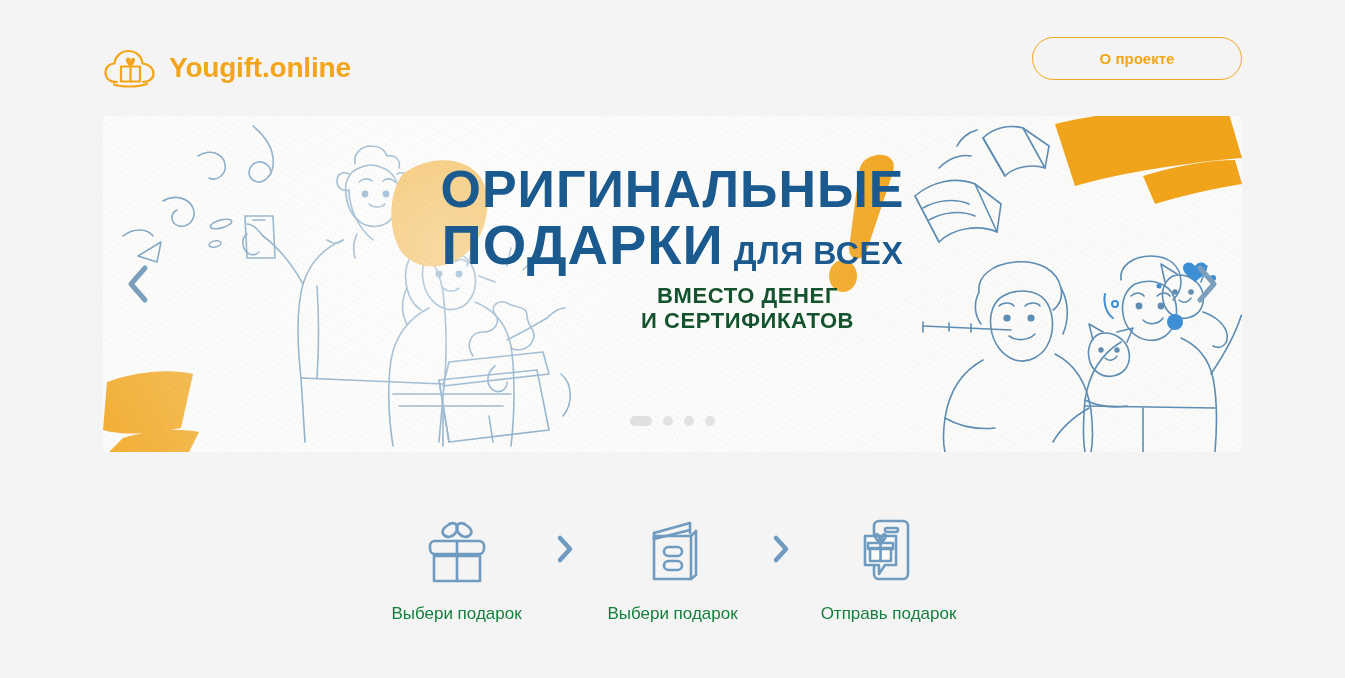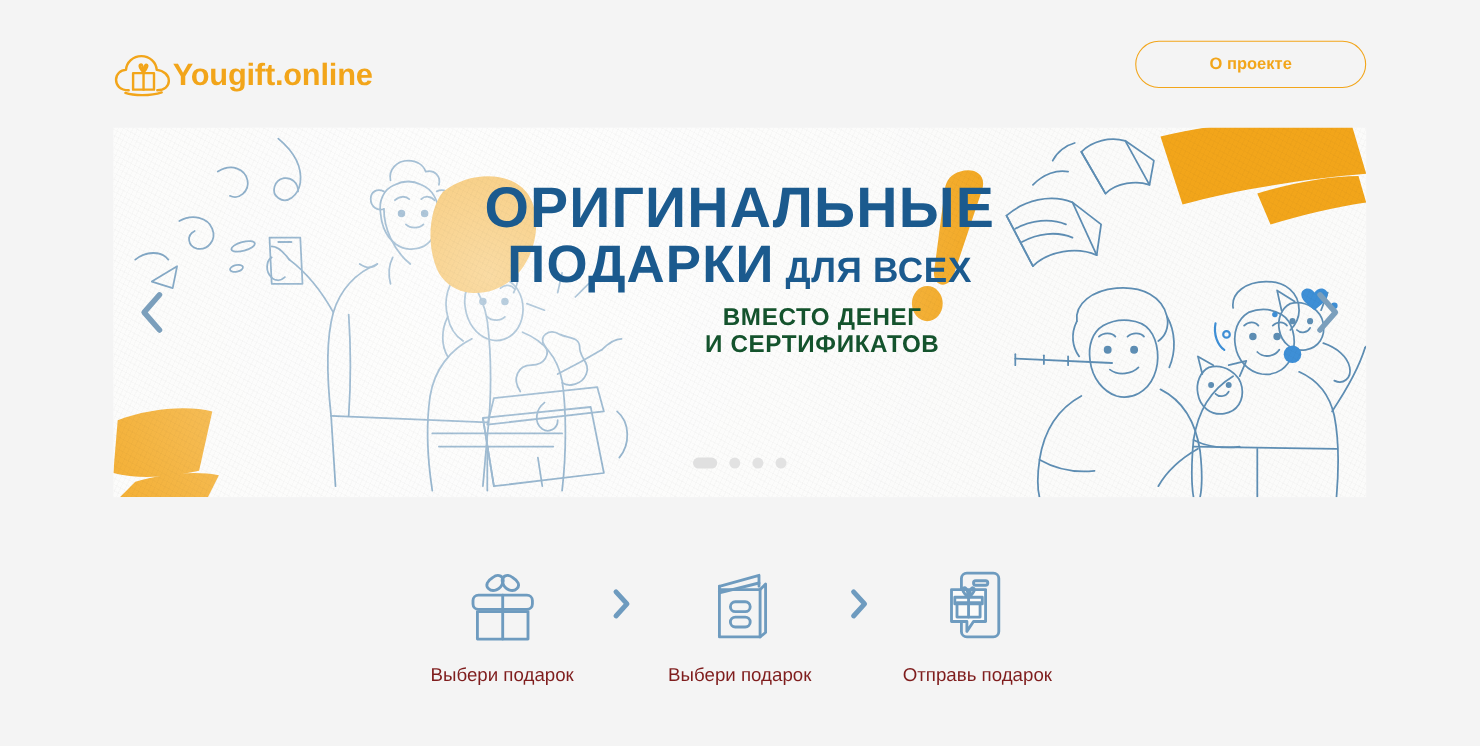--- a/index.html
+++ b/index.html
@@ -24,20 +24,21 @@
     display: flex;
     align-items: center;
     padding: 0 103px;
     position: relative;
     background: #f4f4f4;
   }
 
   .brand {
     display: flex;
     align-items: center;
+    gap: 12px;
     flex: 0 0 auto;
     margin-top: 19px;
   }
 
   .brand-icon { width: 54px; height: 42px; display: block; }
 
   .brand-name {
     font-size: 28px;
     font-weight: bold;
     color: #F2A51A;
@@ -112,21 +113,21 @@
 
   .line2wrap {
     display: flex;
     align-items: baseline;
     justify-content: center;
     gap: 10px;
     margin-top: 2px;
   }
 
   .line2 {
-    font-size: 48px;
+    font-size: 56px;
     font-weight: bold;
     color: #1B5A8E;
     letter-spacing: 1px;
     line-height: 1;
   }
 
   .line2b {
     font-size: 32px;
     font-weight: bold;
     color: #1B5A8E;
@@ -192,21 +193,21 @@
     flex-direction: column;
     align-items: center;
     cursor: pointer;
   }
 
   .step-icon { height: 70px; display: flex; align-items: center; }
 
   .step-label {
     margin-top: 18px;
     font-size: 17px;
-    color: #7f1d1d;
+    color: #15803d;
     white-space: nowrap;
   }
 
   .step-sep {
     width: 24px;
     height: 70px;
     display: flex;
     align-items: center;
     justify-content: center;
     margin: 0 8px;

